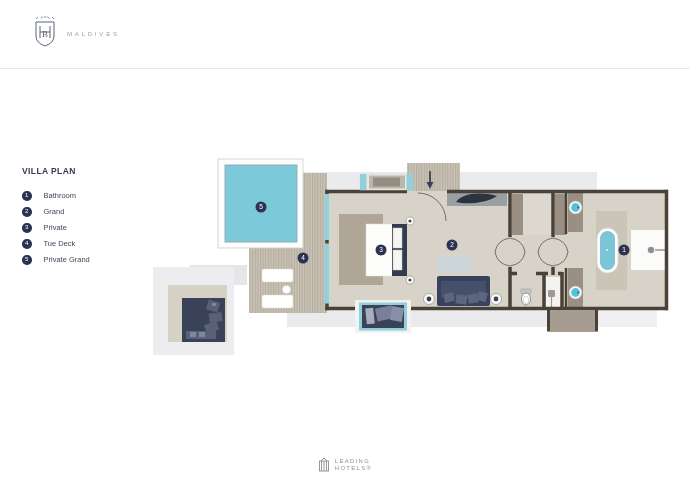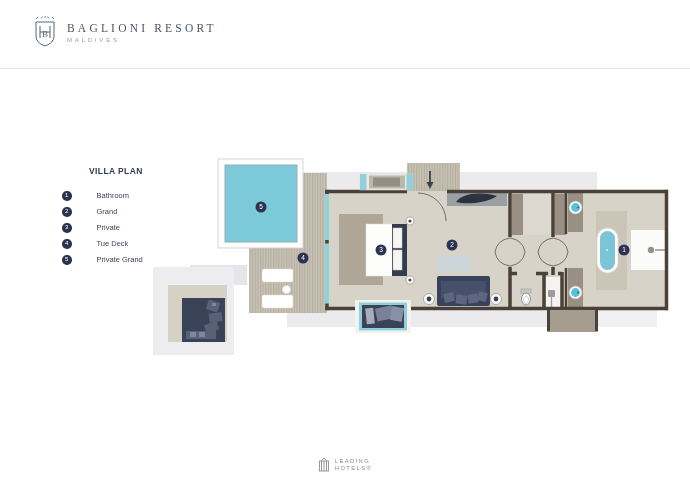--- a/index.html
+++ b/index.html
@@ -11,23 +11,23 @@
   #brand{position:absolute;left:33px;top:16px;display:flex;align-items:center;gap:10px;}
   #brand-text{display:flex;flex-direction:column;}
   #brand-name{font-family:"Liberation Serif",serif;font-size:11.5px;letter-spacing:3.2px;
               color:#4b5364;white-space:nowrap;}
   #brand-loc{font-size:6px;letter-spacing:2.8px;color:#9aa0aa;margin-top:3px;}
   #page-title{position:absolute;right:15px;top:24px;font-family:"Liberation Serif",serif;
               font-variant:small-caps;font-size:17.5px;letter-spacing:1.6px;color:#a9c4d3;
               white-space:nowrap;}
   
   #legend{position:absolute;left:22px;top:166px;}
-  #legend-heading{font-size:8.5px;font-weight:bold;letter-spacing:0.4px;color:#333b4f;text-align:right;}
+  #legend-heading{font-size:8.5px;font-weight:bold;letter-spacing:0.4px;color:#333b4f;}
   #legend-items{margin-top:15px;}
-  .legend-row{display:flex;align-items:flex-start;gap:25px;margin-bottom:6.5px;height:9.5px;margin-left:40px;}
+  .legend-row{display:flex;align-items:flex-start;gap:12px;margin-bottom:6.5px;height:9.5px;}
   .legend-dot{width:9.5px;height:9.5px;border-radius:50%;background:#2c3352;color:#ffffff;
               font-size:6px;line-height:9.5px;text-align:center;flex:0 0 auto;}
   .legend-label{font-size:7.5px;color:#3f4658;}
   
   #plan-svg{position:absolute;left:0;top:0;}
   
   #footer{position:absolute;left:0;bottom:12px;width:690px;display:flex;
           justify-content:center;align-items:center;gap:5px;}
   #footer-text{display:flex;flex-direction:column;line-height:6.5px;}
   .footer-line{font-size:5.8px;letter-spacing:1.4px;color:#8e8e8e;}
@@ -41,21 +41,20 @@
     <div id="brand">
       <svg width="24" height="32" viewBox="0 0 24 32">
         <g fill="none" stroke="#5b6374" stroke-width="1">
           <path d="M3,3 l2,-2 M8,2.5 l1.5,-2 M12,2 v-2 M16,2.5 l-1.5,-2 M21,3 l-2,-2" stroke-width="0.8"></path>
           <path d="M3,6 h18 v14 q0,7 -9,10 q-9,-3 -9,-10 z"></path>
           <path d="M7,10 v12 M17,10 v12 M7,16 h10"></path>
           <text x="12" y="21" fill="#5b6374" stroke="none" font-size="9" font-family="Liberation Serif, serif" text-anchor="middle">B</text>
         </g>
       </svg>
       <div id="brand-text">
-        <span id="brand-name">BAGLIONI  RESORT</span>
         <span id="brand-loc">MALDIVES</span>
       </div>
     </div>
   </div>
 
   <div id="legend">
     <div id="legend-heading">VILLA PLAN</div>
     <div id="legend-items">
         <div class="legend-row">
           <span class="legend-dot">1</span>

